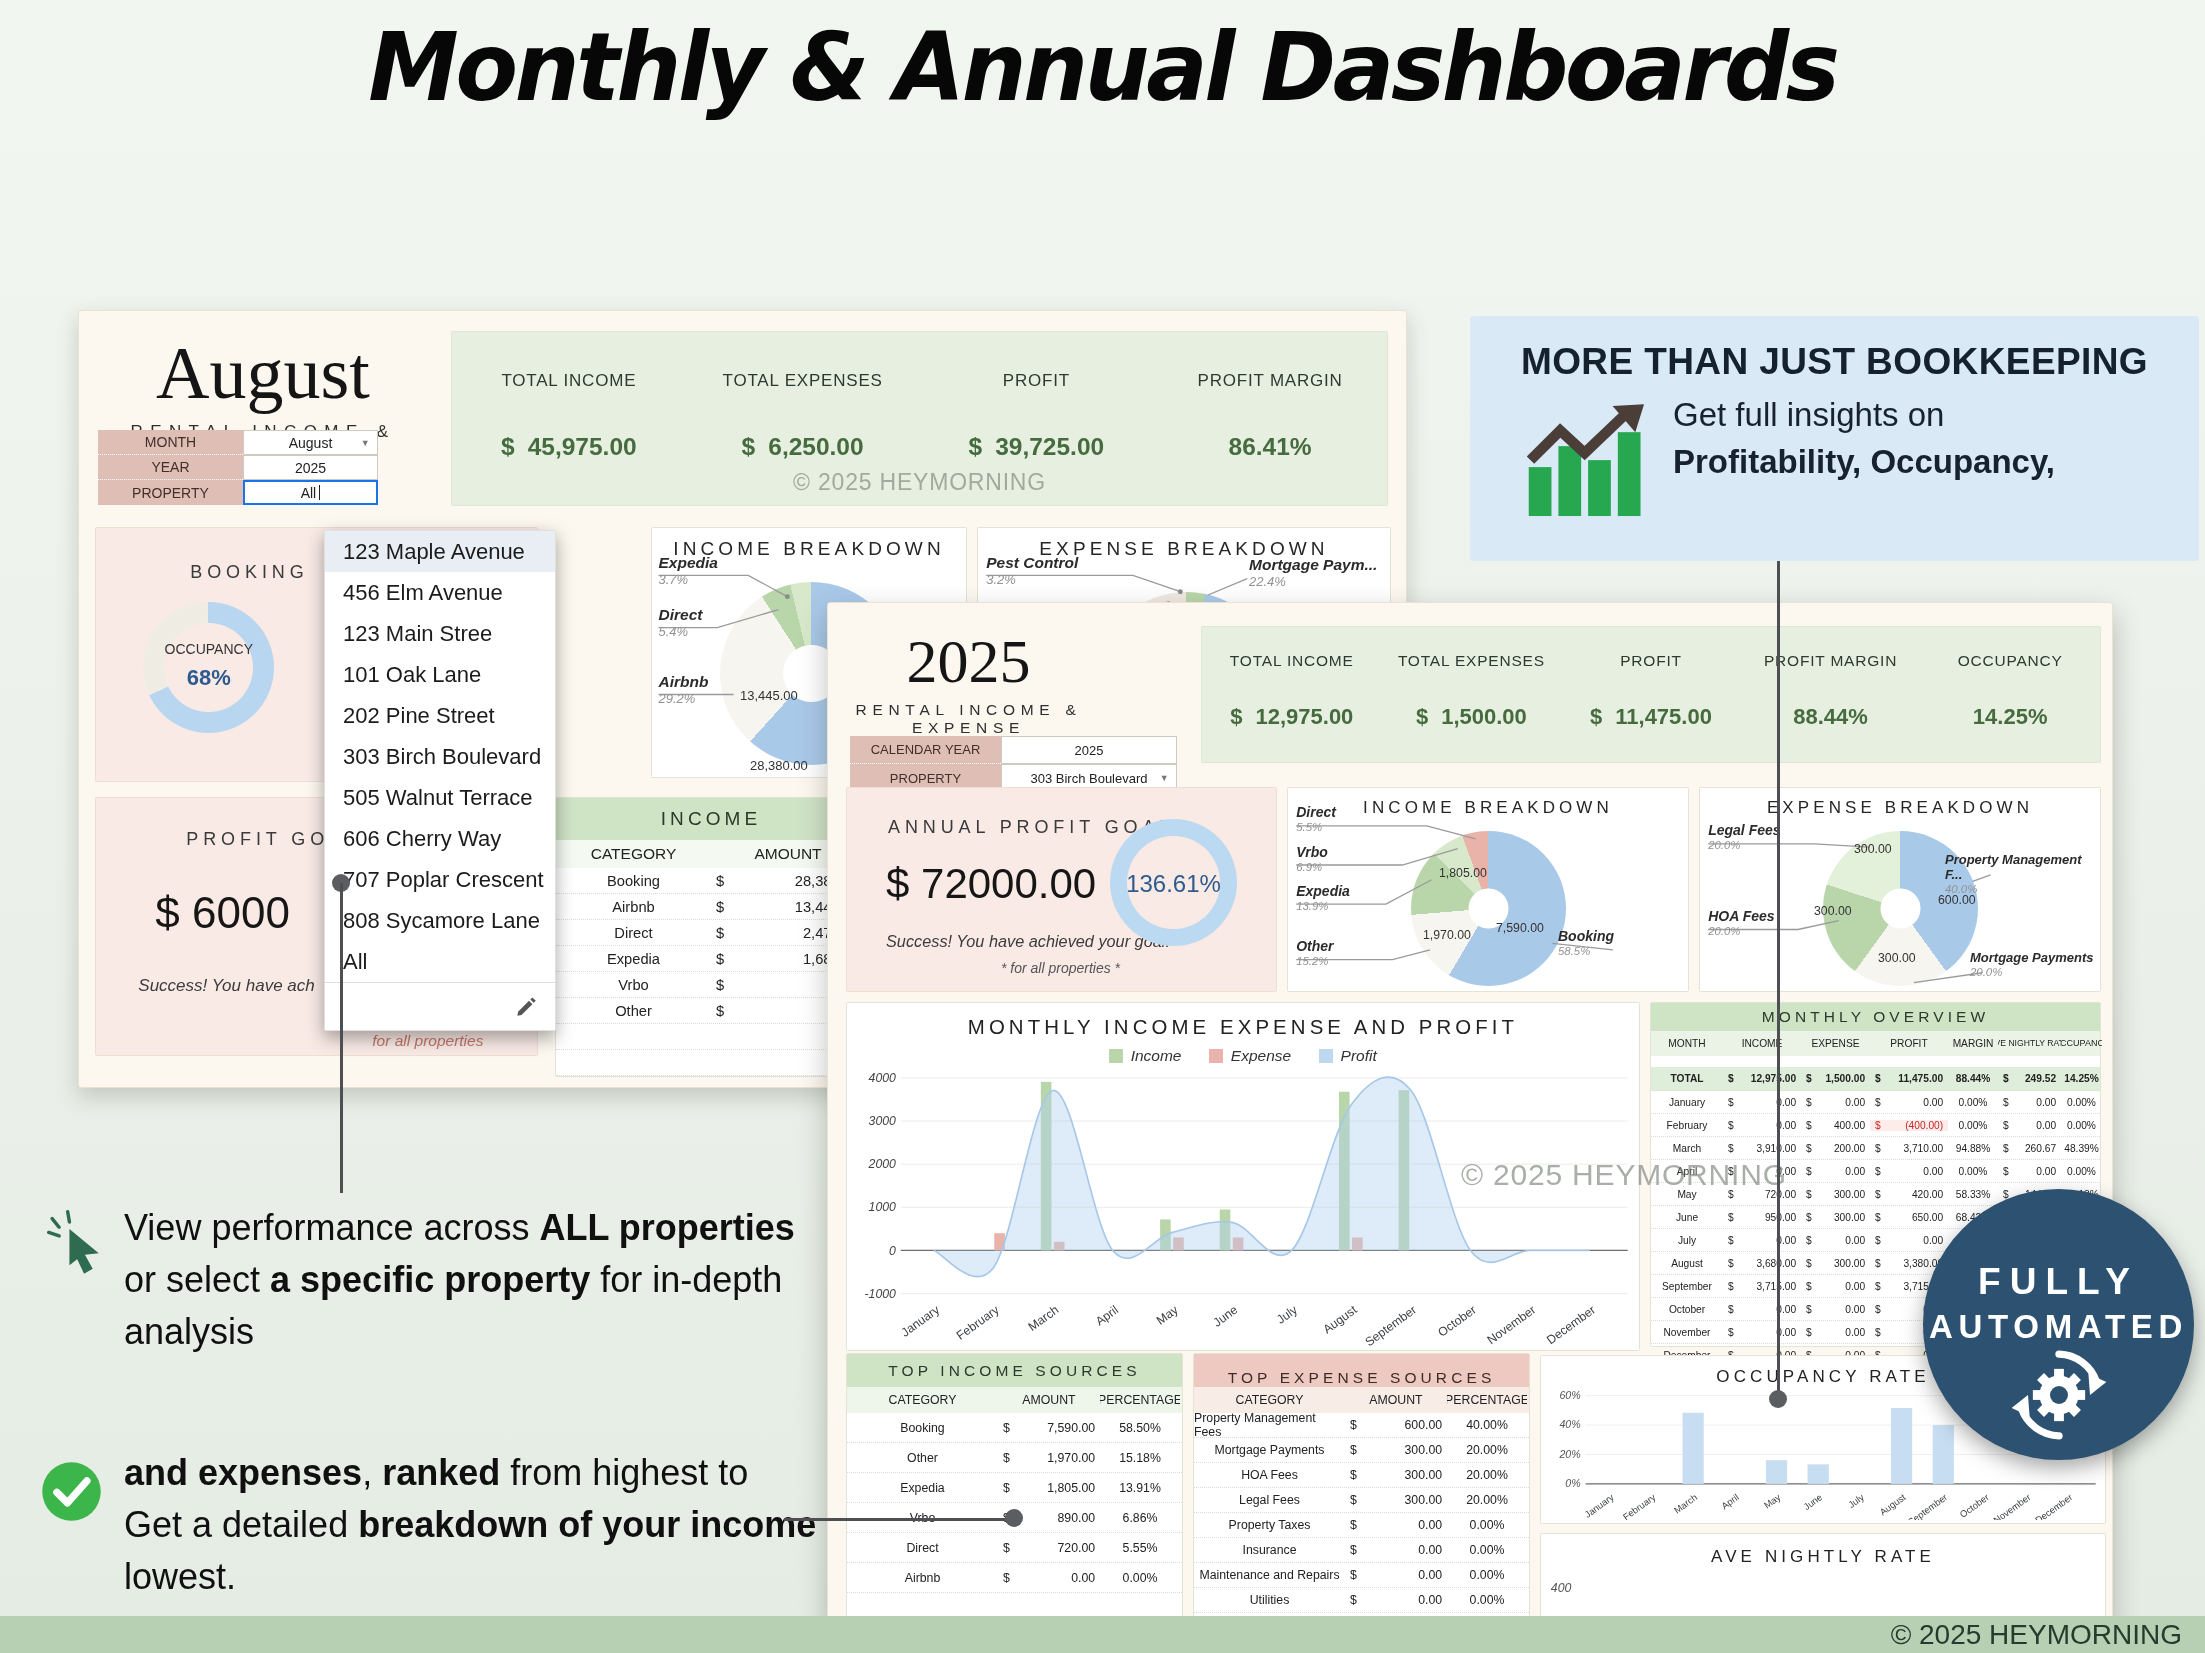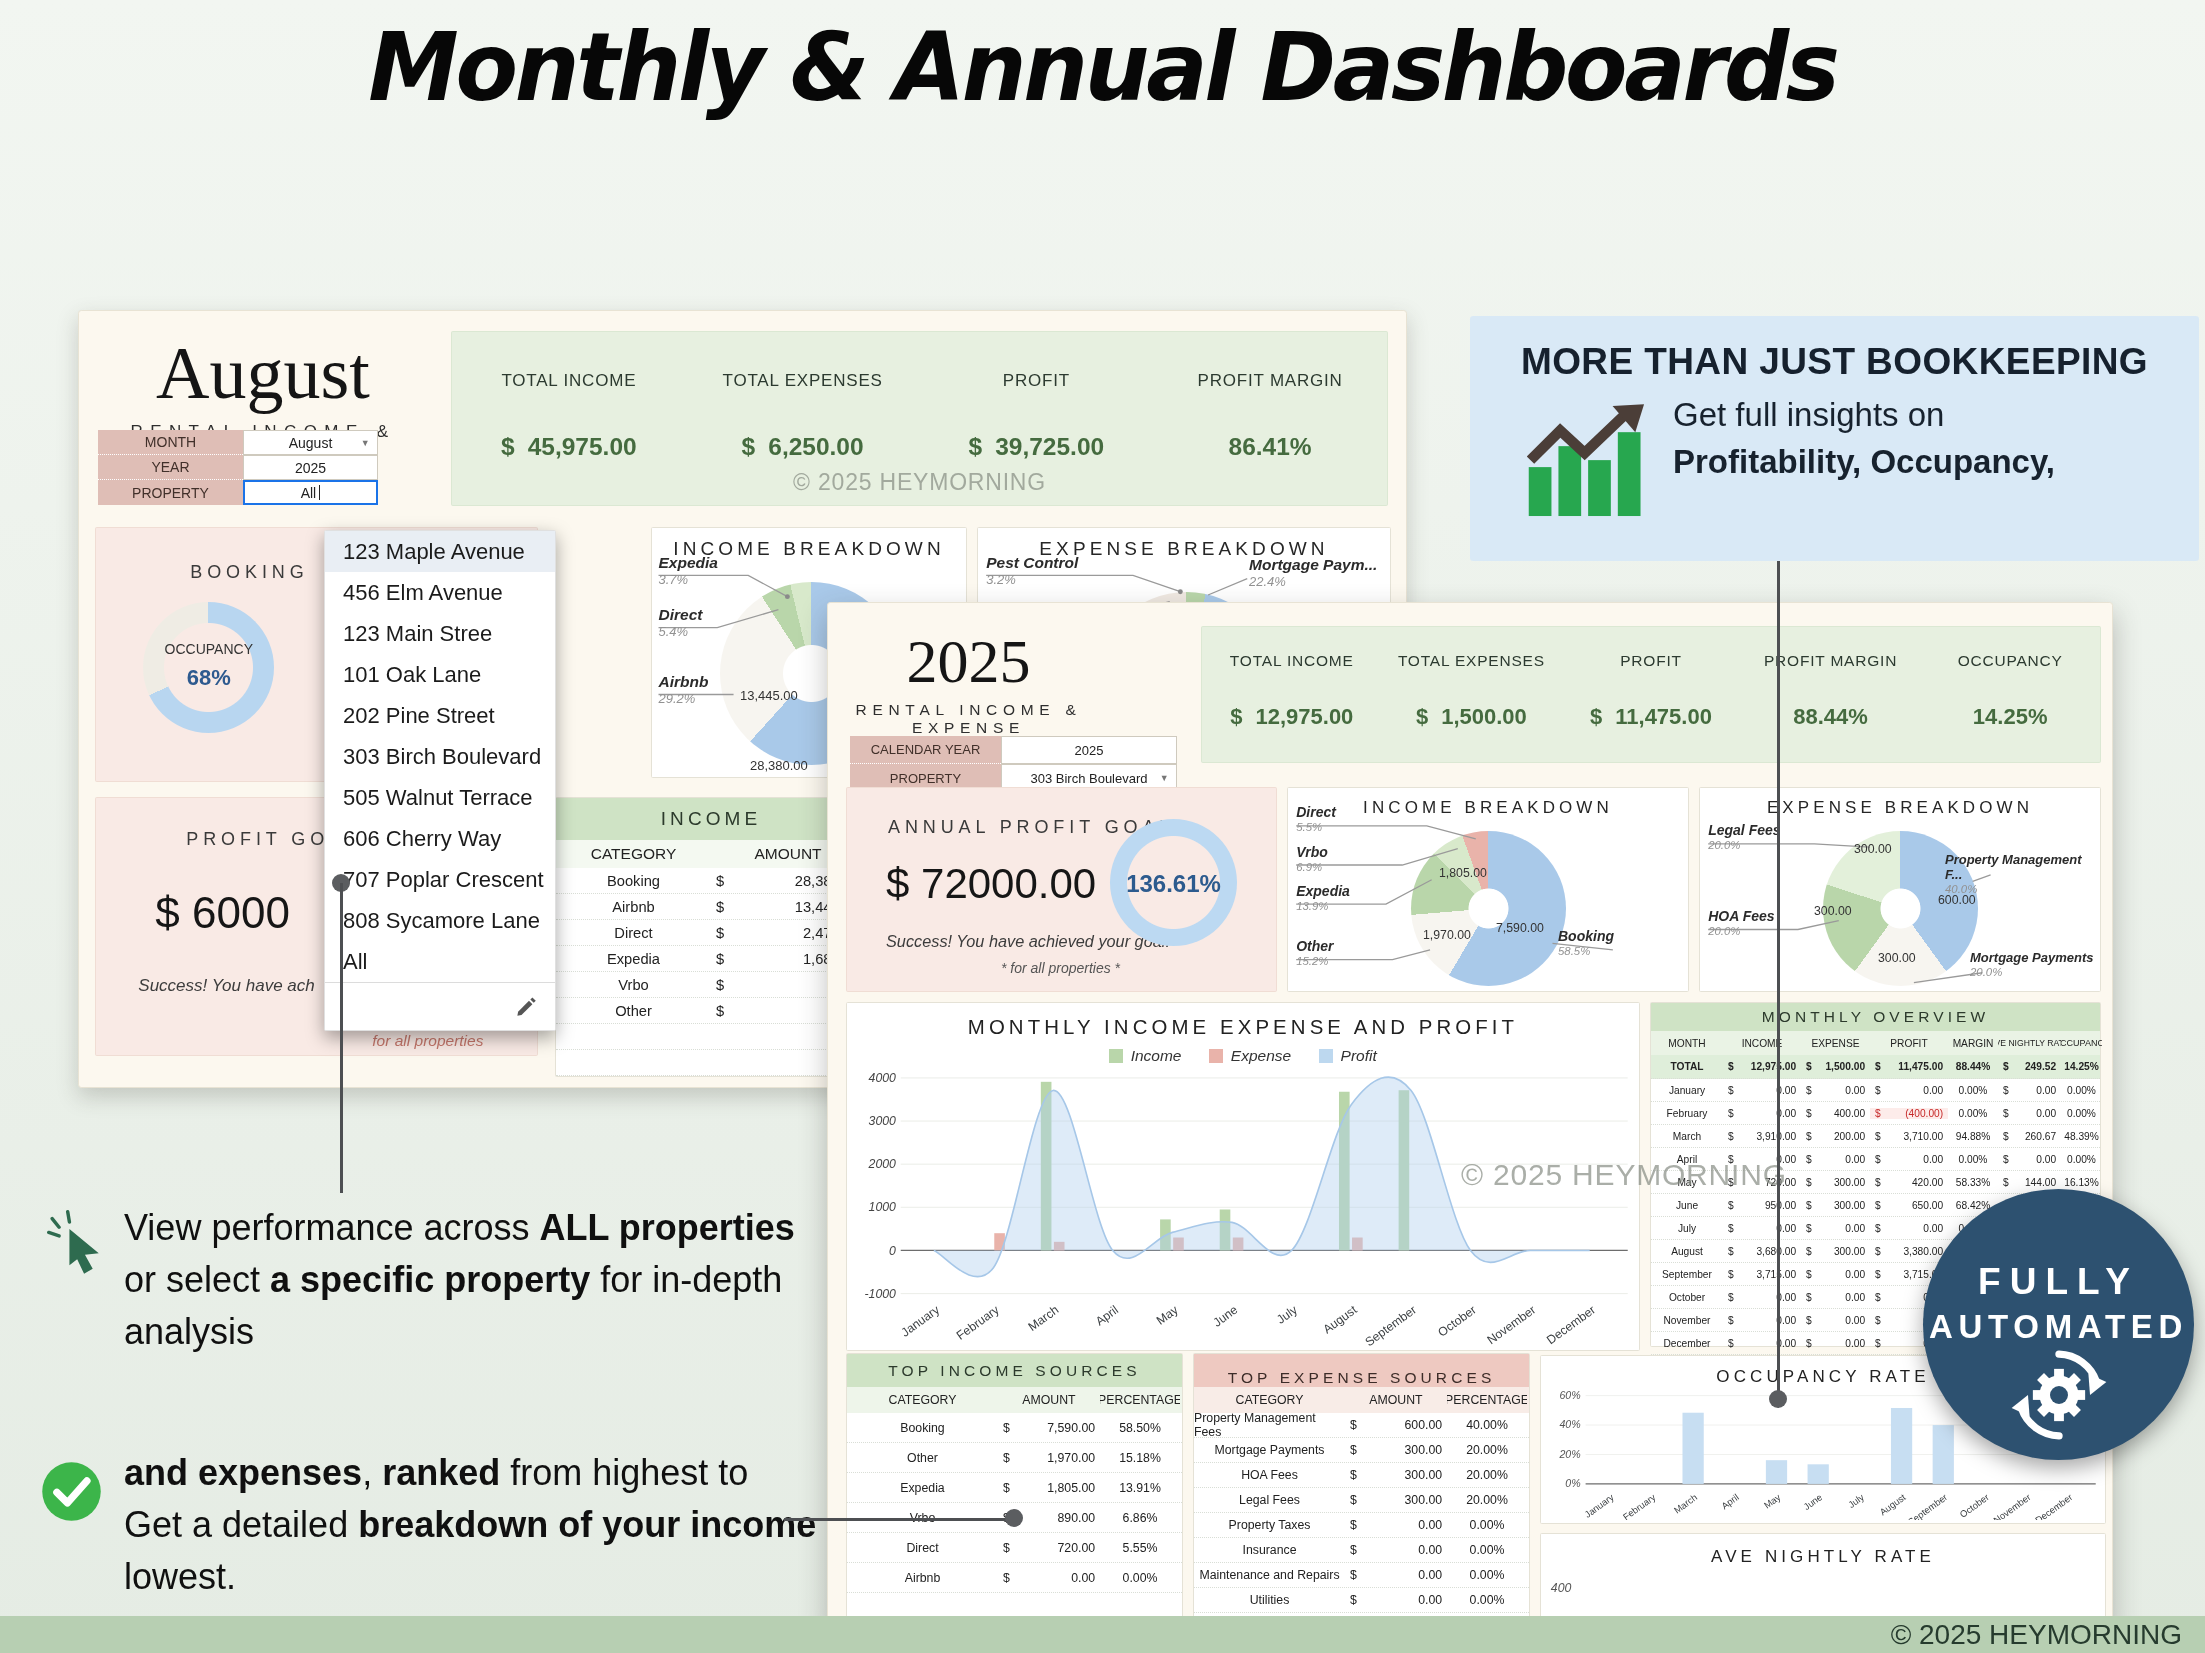--- a/index.html
+++ b/index.html
@@ -357,21 +357,21 @@
       </div>
     </div>
 
     <div class="pinkpanel" style="left:18px;top:184px;width:429px;height:203px">
       <div class="abs n" style="left:41px;top:29px;font-size:18px;letter-spacing:4.9px;color:#3a3a3a">ANNUAL PROFIT GOAL</div>
       <div class="abs n" style="left:39px;top:72px;font-size:42px;color:#161616">$ 72000.00</div>
       <div class="abs n" style="left:39px;top:144px;font:italic 400 16.3px 'Liberation Sans',sans-serif;color:#3c3c3c">Success! You have achieved your goal.</div>
       <div class="abs n" style="left:154px;top:172px;font:italic 400 14px 'Liberation Sans',sans-serif;color:#555">* for all properties *</div>
       <div class="donut" style="left:263px;top:31px;width:127px;height:127px;background:#bcd9f2"></div>
       <div class="abs" style="left:263px;top:31px;width:127px;height:127px;border-radius:50%;background:radial-gradient(circle,#f9eae5 0 46px,transparent 47px)"></div>
-      <div class="abs" style="left:263px;top:82px;width:127px;text-align:center;font-size:24px;font-weight:700;color:#2d5b8e">136.61%</div>
+      <div class="abs" style="left:263px;top:82px;width:127px;text-align:center;font-size:24px;font-weight:400;color:#2d5b8e">136.61%</div>
     </div>
 
     <div class="panel" style="left:459px;top:184px;width:400px;height:203px">
       <div class="ptitle" style="font-size:17px">INCOME BREAKDOWN</div>
       <div class="pie" style="left:123px;top:43px;width:155px;height:155px;background:conic-gradient(#a9c9e9 0deg 210.6deg,#f7f5f0 210.6deg 265.3deg,#b9d6aa 265.3deg 315.4deg,#d8e9cb 315.4deg 340.2deg,#e9b3aa 340.2deg 360deg)"></div>
       <div class="abs" style="left:123px;top:43px;width:155px;height:155px;border-radius:50%;background:radial-gradient(circle,#fff 0 19.6px,transparent 20.4px)"></div>
       <svg class="leaders" width="400" height="203" viewBox="0 0 490 248">
         <polyline points="10,46 170,46 230,62"></polyline>
         <polyline points="10,94 140,94 208,74"></polyline>
         <polyline points="10,142 120,142 176,112"></polyline>
@@ -461,21 +461,21 @@
       <div class="band" style="height:28px;background:#cfe3c5;font-size:15.5px">MONTHLY OVERVIEW</div>
       <div class="gridrow hdrrow" style="position:absolute;top:28px;left:0;right:0;height:24.5px;grid-template-columns:72px 78px 69px 78px 50px 63px 41px;background:#eaf3e5;font-size:10.2px">
         <div class="cell">MONTH</div>
         <div class="cell">INCOME</div>
         <div class="cell">EXPENSE</div>
         <div class="cell">PROFIT</div>
         <div class="cell">MARGIN</div>
         <div class="cell n" style="font-size:8.6px">AVE NIGHTLY RATE</div>
         <div class="cell n" style="font-size:9px">OCCUPANCY</div>
       </div>
-      <div class="abs" style="top:52px;left:0;right:0" id="overview-body">
+      <div class="abs" style="top:64px;left:0;right:0" id="overview-body">
           <div class="gridrow dotted" style="grid-template-columns: 72px 78px 69px 78px 50px 63px 41px; height: 23px; font-size: 10.2px; background: rgb(223, 238, 218); font-weight: 700;">
             <div class="cell">TOTAL</div>
             <div class="cell money-cell">
               <span class="dollar">$</span>
               <span class="mval">12,975.00</span>
             </div>
             <div class="cell money-cell">
               <span class="dollar">$</span>
               <span class="mval">1,500.00</span>
             </div>

